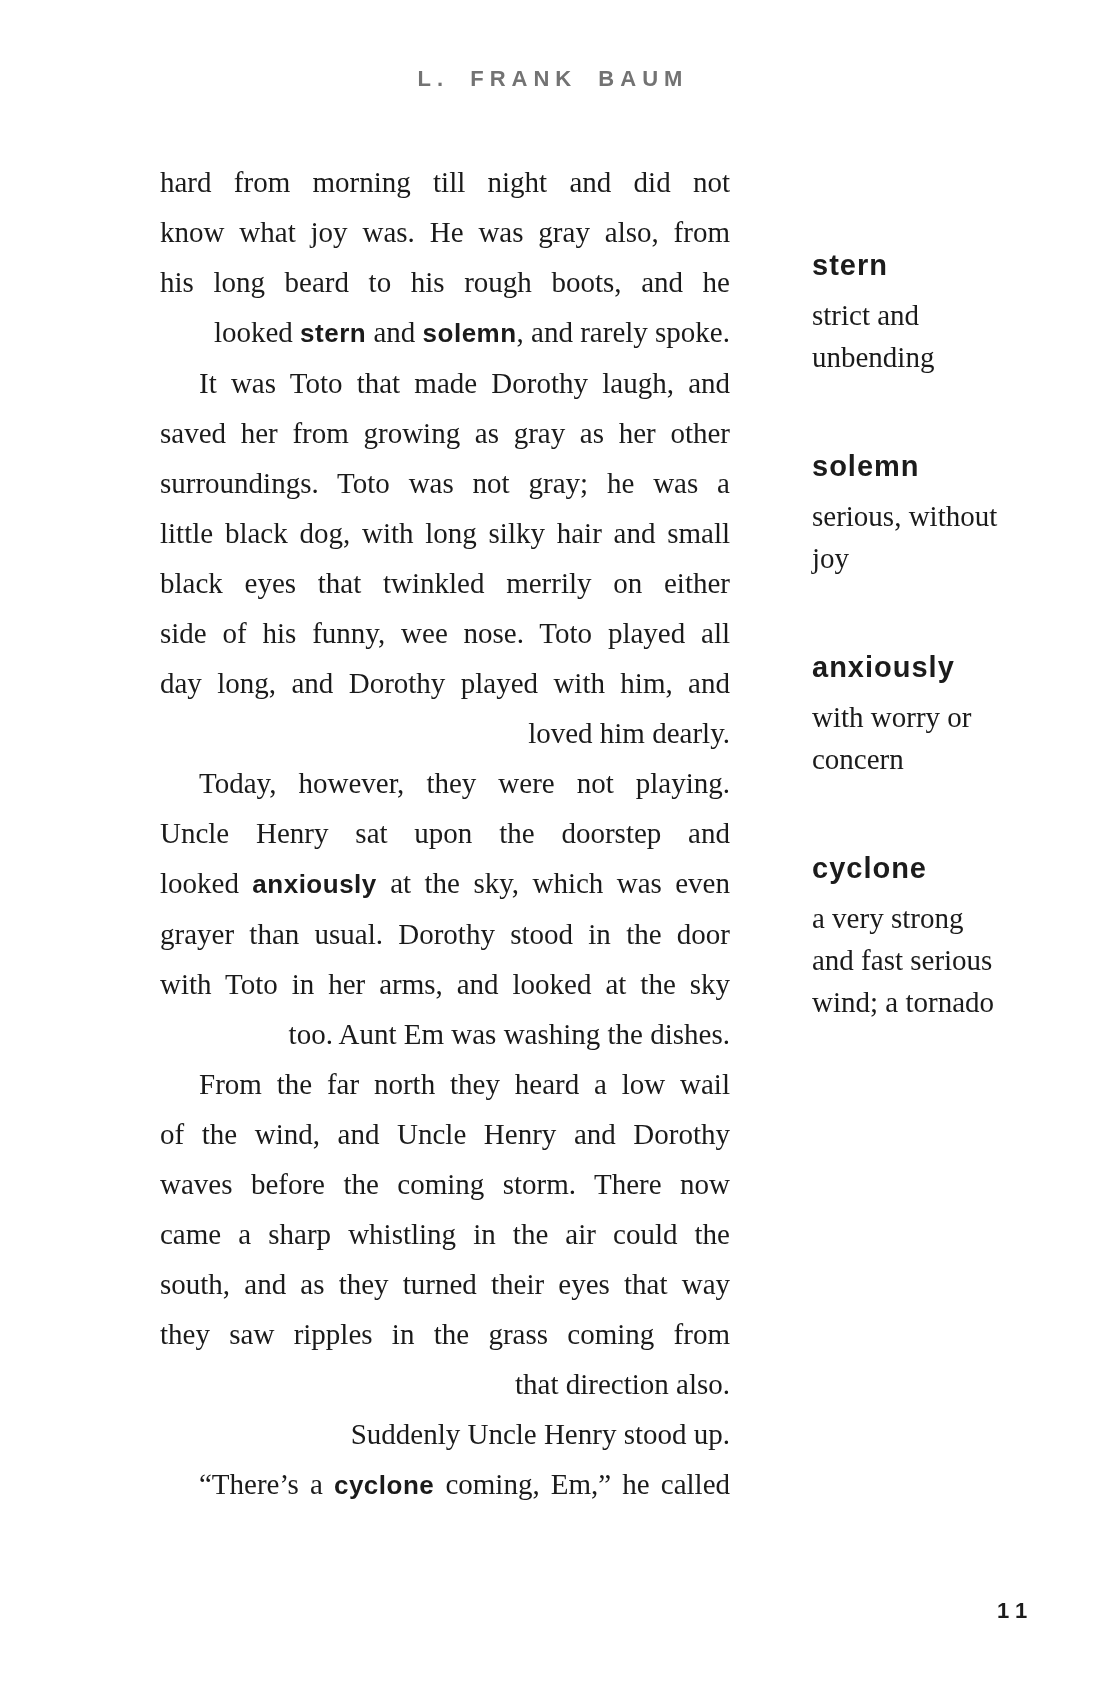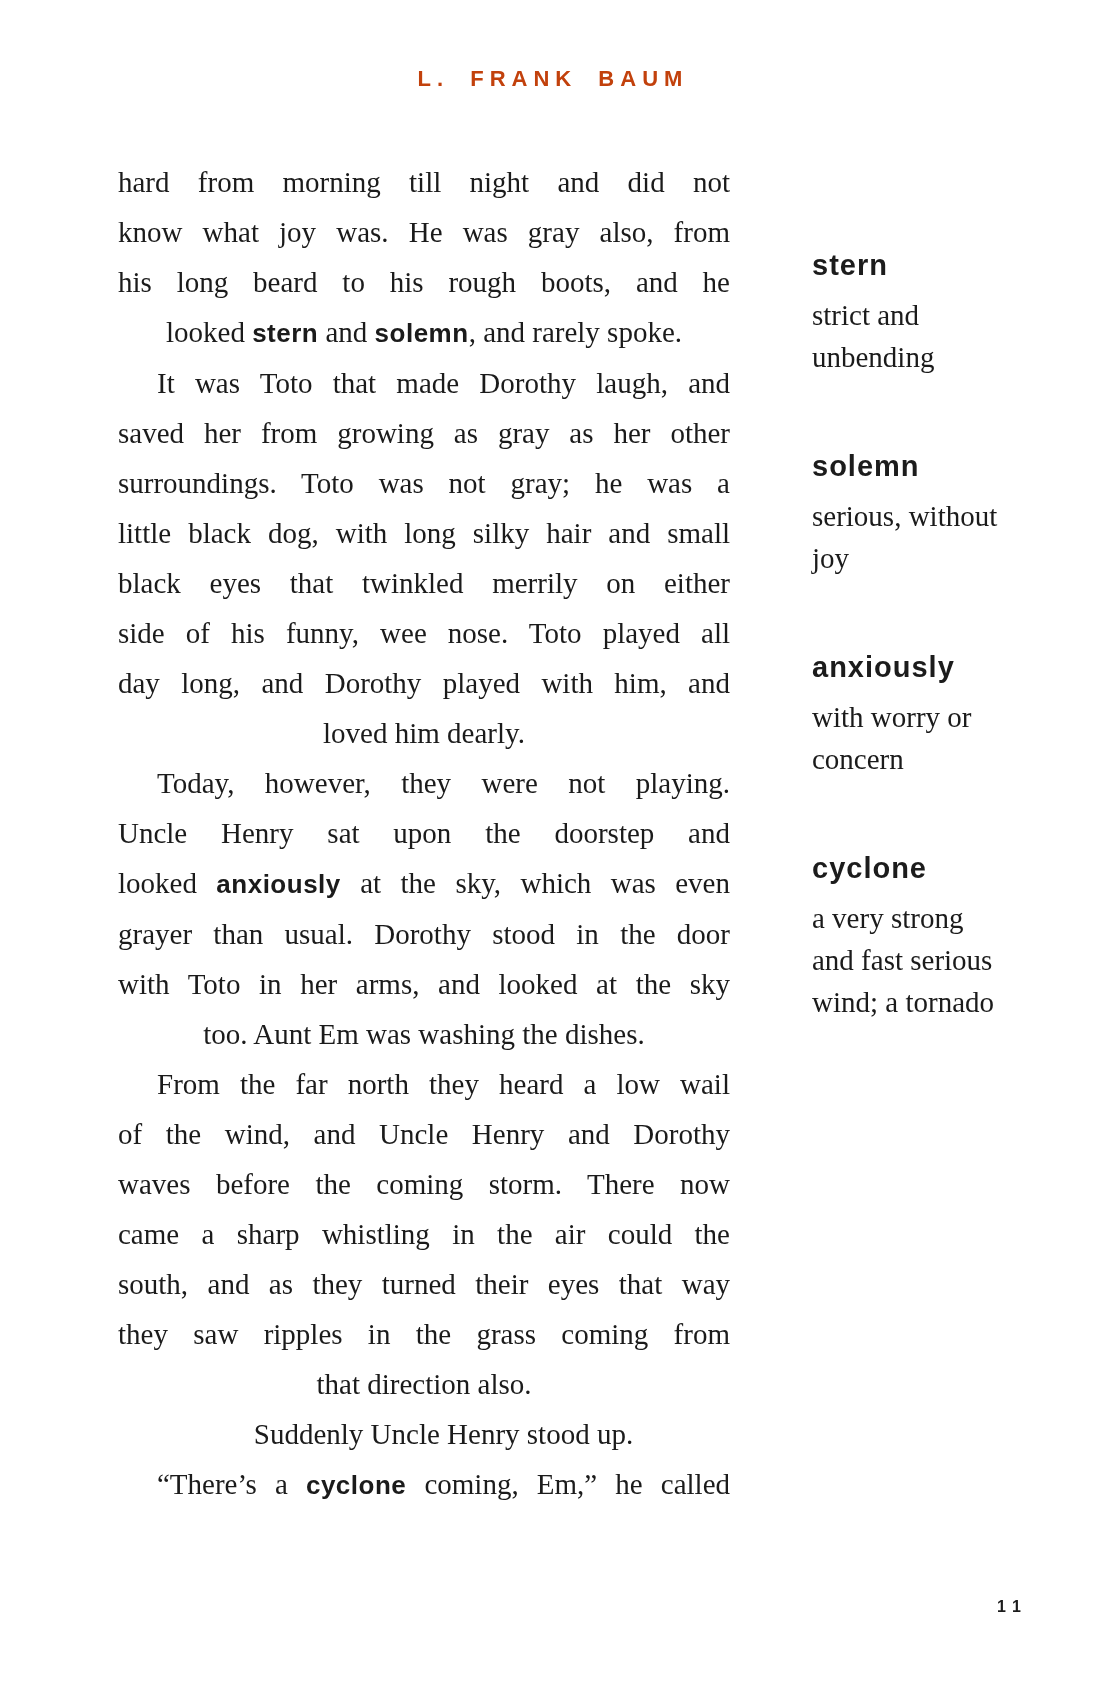--- a/index.html
+++ b/index.html
@@ -18,37 +18,38 @@
     left: 0;
     width: 100%;
     text-align: center;
     font-family: "Liberation Sans", sans-serif;
     font-weight: 700;
     font-size: 22px;
     letter-spacing: 6px;
     word-spacing: 9px;
     padding-left: 6px;
     box-sizing: border-box;
-    color: #c2410c;
+    color: #737373;
   }
   .body-text {
     position: absolute;
     left: 118px;
     top: 157px;
     width: 612px;
     font-family: "Liberation Serif", serif;
     font-size: 29px;
     line-height: 50px;
     color: #1b1b1b;
   }
-  .line { text-align: center; white-space: normal; }
+  .line { text-align: right; white-space: normal; }
   .line.just {
     text-align: justify;
     text-align-last: justify;
     text-justify: inter-word;
+    margin-left: 42px;
   }
   .line.ind { text-indent: 39px; }
   .vocab {
     font-family: "Liberation Sans", sans-serif;
     font-weight: 700;
     font-size: 26px;
     letter-spacing: 0.5px;
   }
   .vocab-sidebar {
     position: absolute;
@@ -71,21 +72,21 @@
     font-size: 29px;
     line-height: 42px;
     color: #1b1b1b;
   }
   .page-number {
     position: absolute;
     top: 1598px;
     left: 997px;
     font-family: "Liberation Sans", sans-serif;
     font-weight: 700;
-    font-size: 16px;
+    font-size: 22px;
     letter-spacing: 7px;
     color: #1c1c1c;
   }
 </style>
 </head>
 <body>
 
 <div class="page">
   <div class="running-header">L. FRANK BAUM</div>
 

